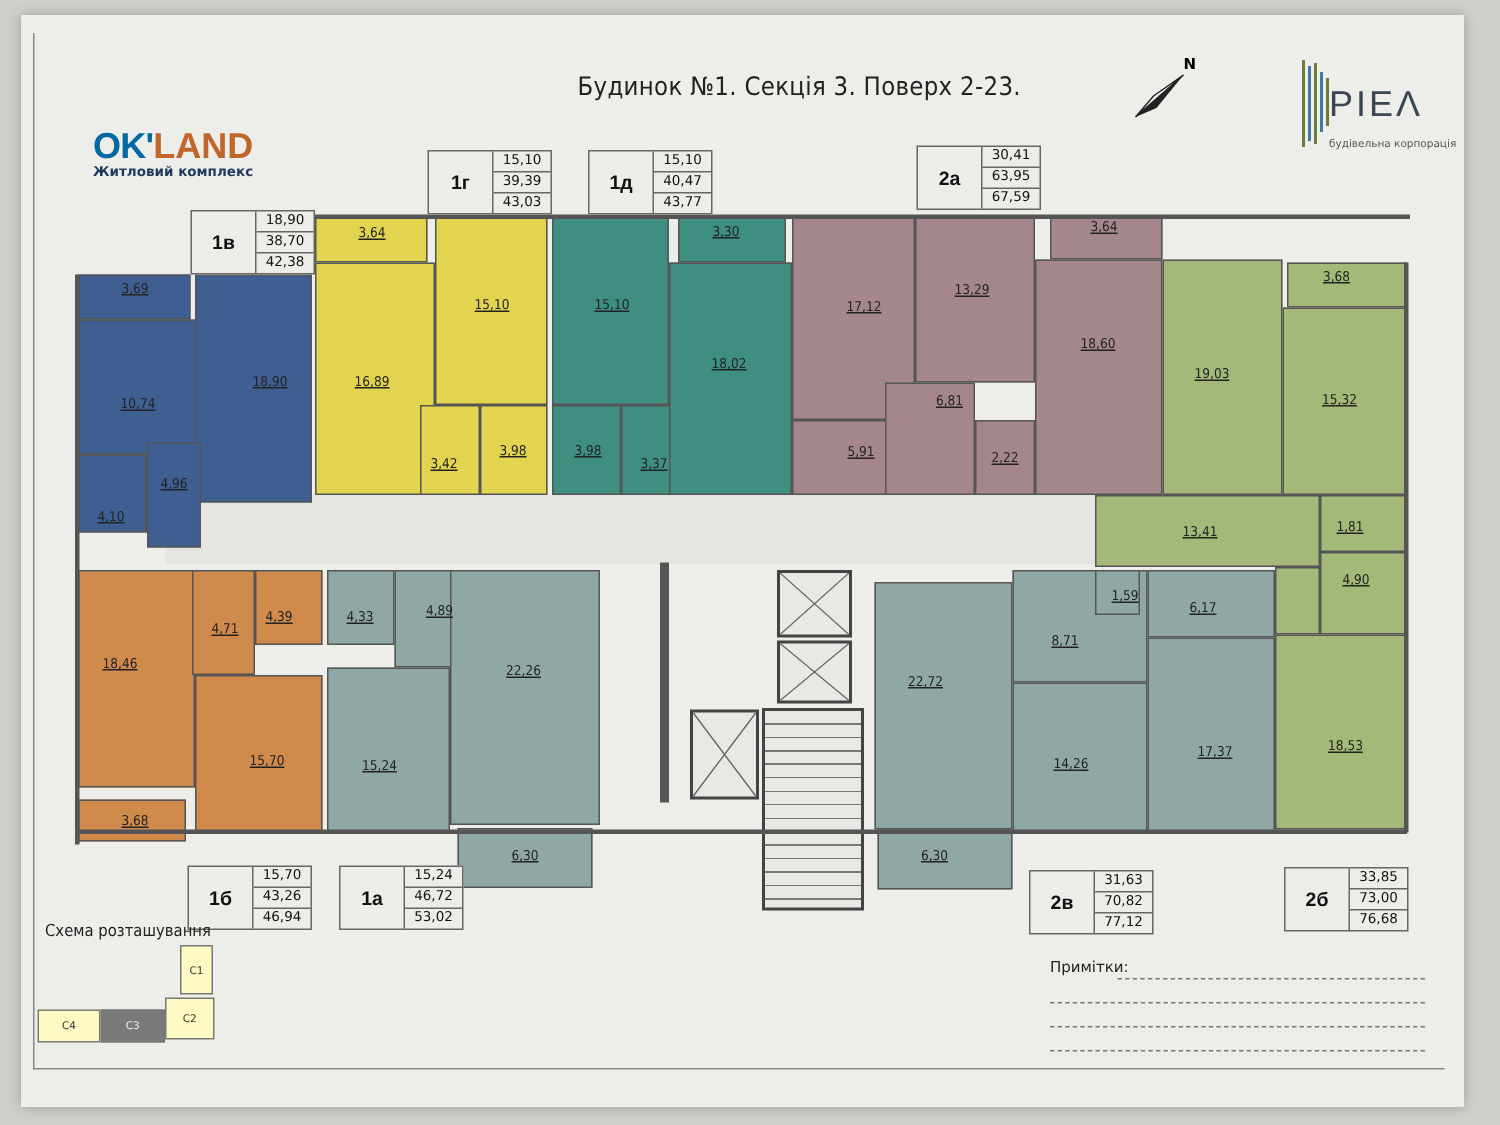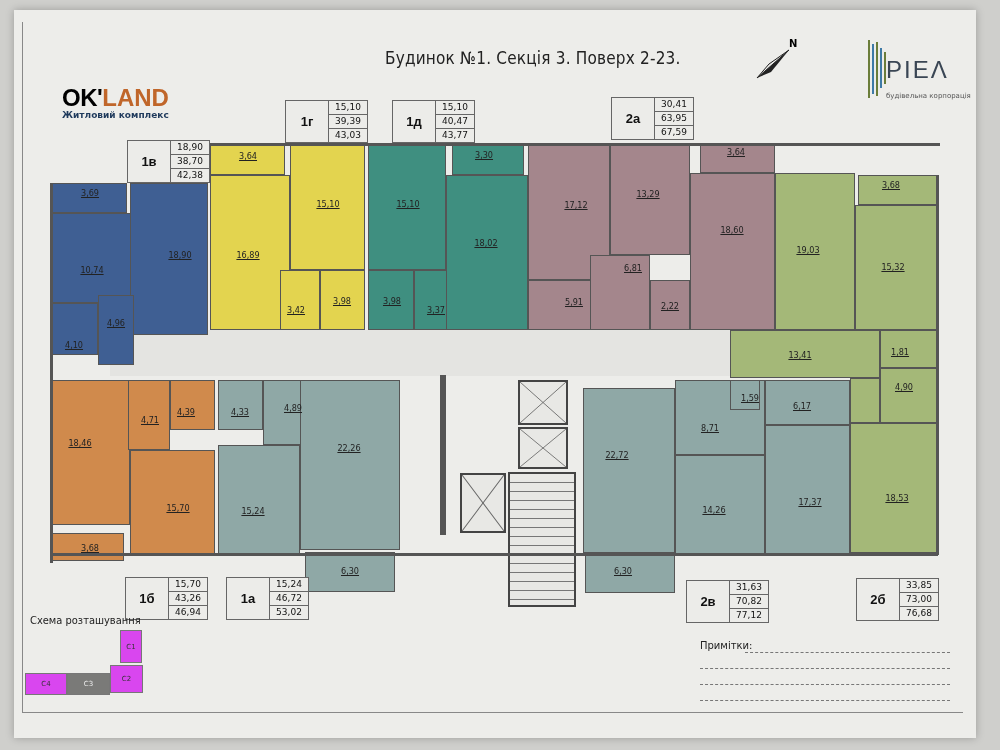--- a/index.html
+++ b/index.html
@@ -1,41 +1,41 @@
 <!DOCTYPE html>
 <html><head>
 <meta charset="utf-8">
 <style>
   html,body{margin:0;padding:0;}
   body{width:1000px;height:750px;overflow:hidden;background:#cfcfcc;font-family:"DejaVu Sans",sans-serif;position:relative;}
   .sheet{position:absolute;left:14px;top:10px;width:962px;height:728px;background:#ededea;box-shadow:0 0 8px rgba(0,0,0,.25);}
   .frame{position:absolute;left:22px;top:22px;width:940px;height:690px;border-left:1px solid #888;border-bottom:1px solid #888;}
   .title{position:absolute;left:385px;top:48px;font-family:"DejaVu Sans Condensed","DejaVu Sans",sans-serif;font-size:17px;color:#222;letter-spacing:.2px;}
   .logo{position:absolute;left:62px;top:84px;}
-  .logo .ok{font-family:"Liberation Sans",sans-serif;font-weight:bold;font-size:24px;color:#000000;letter-spacing:-0.5px;}
+  .logo .ok{font-family:"Liberation Sans",sans-serif;font-weight:bold;font-size:24px;color:#0369a1;letter-spacing:-0.5px;}
   .logo .land{font-family:"Liberation Sans",sans-serif;font-weight:bold;font-size:24px;color:#c0662a;}
   .logo .sub{display:block;font-size:9px;font-weight:bold;color:#1f3a5c;margin-top:-2px;}
   .north{position:absolute;left:755px;top:42px;}
   .riel{position:absolute;left:866px;top:38px;}
   .riel .name{position:absolute;left:20px;top:18px;font-family:"Liberation Sans",sans-serif;font-size:24px;color:#3a4654;letter-spacing:2px;}
   .riel .sub{position:absolute;left:20px;top:54px;font-size:7px;color:#555;white-space:nowrap;}
   .plan{position:absolute;left:0;top:0;width:1000px;height:750px;}
   .room{position:absolute;box-sizing:border-box;border:1px solid #555;}
   .wall{position:absolute;background:#555;}
   .area{position:absolute;font-family:"DejaVu Sans Condensed","DejaVu Sans",sans-serif;font-size:9px;color:#222;text-decoration:underline;transform:translate(-50%,-50%);white-space:nowrap;}
   .badge{position:absolute;display:flex;border:1px solid #666;background:#ecece9;}
   .badge .code{width:42px;display:flex;align-items:center;justify-content:center;font-family:"Liberation Sans",sans-serif;font-weight:bold;font-size:13px;color:#111;border-right:1px solid #666;}
   .badge .vals{display:flex;flex-direction:column;}
   .badge .vals span{display:block;width:38px;height:13px;line-height:13px;text-align:center;font-size:9px;color:#111;border-bottom:1px solid #666;}
   .badge .vals span:last-child{border-bottom:none;}
   .corridor{position:absolute;background:#e4e4e1;}
   .elev{position:absolute;border:2px solid #444;box-sizing:border-box;background:#e8e8e5;}
   .elev svg{width:100%;height:100%;display:block;}
   .scheme-title{position:absolute;left:30px;top:614px;font-size:11px;color:#222;font-family:"DejaVu Sans Condensed","DejaVu Sans",sans-serif;}
-  .sec{position:absolute;box-sizing:border-box;border:1px solid #777;background:#d946ef;font-size:7px;display:flex;align-items:center;justify-content:center;color:#333;}
+  .sec{position:absolute;box-sizing:border-box;border:1px solid #777;background:#fef9c3;font-size:7px;display:flex;align-items:center;justify-content:center;color:#333;}
   .notes{position:absolute;left:700px;top:640px;font-size:10px;color:#222;}
   .dash{position:absolute;left:700px;height:0;border-top:1px dashed #777;width:250px;}
 </style>
 </head>
 <body>
 
 <div class="sheet"></div>
 <div class="frame"></div>
 
 <div class="title">Будинок №1. Секція 3. Поверх 2-23.</div>

